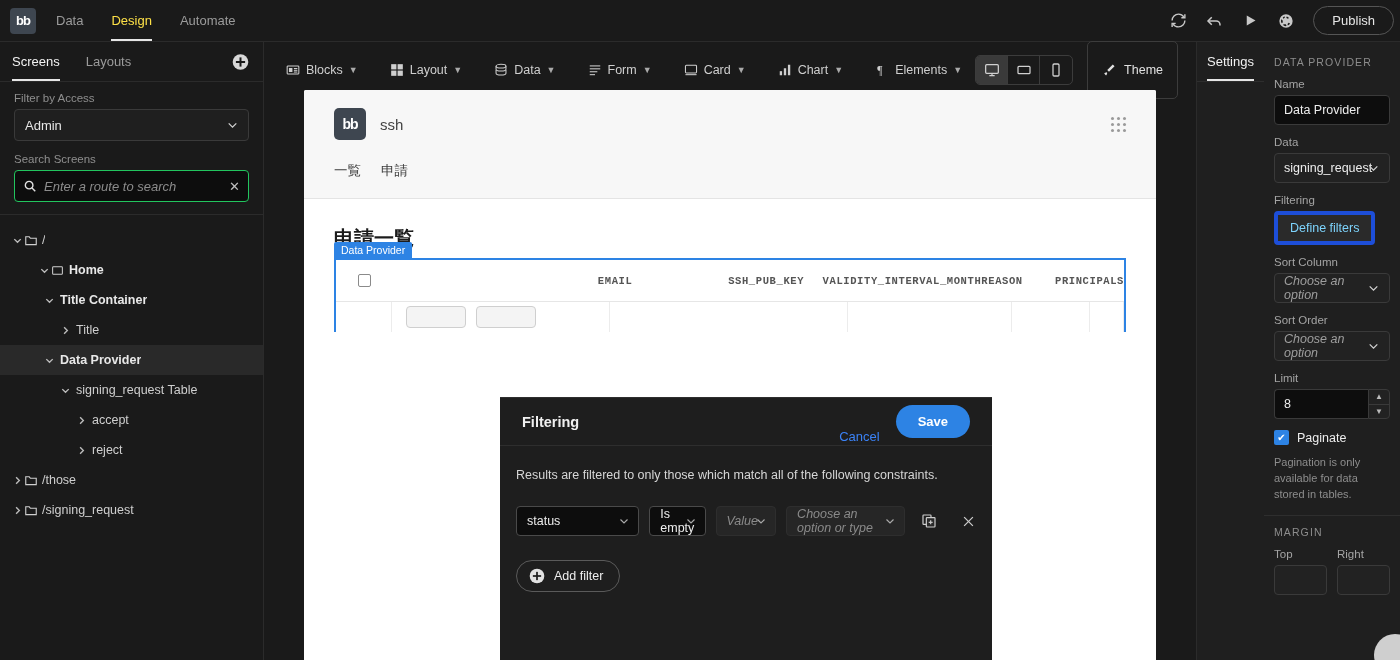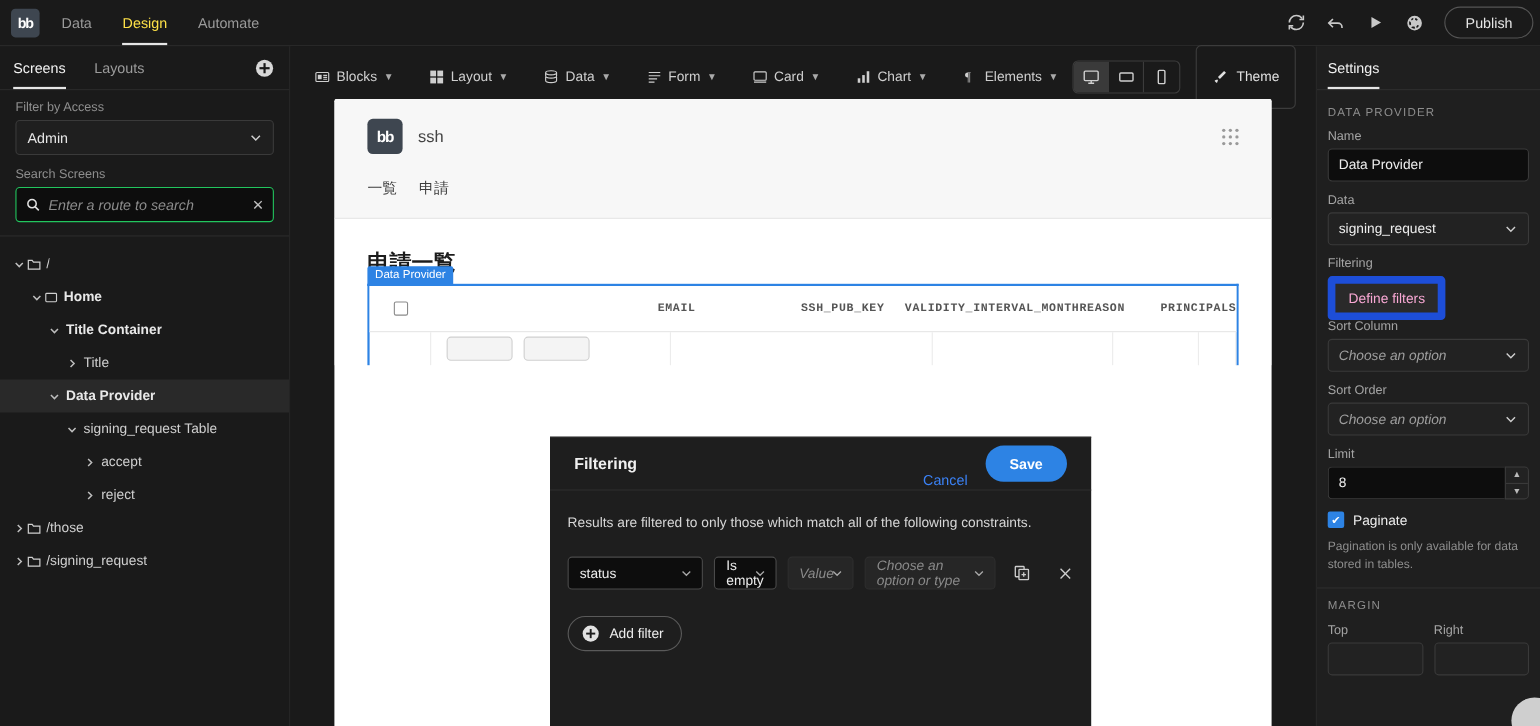--- a/index.html
+++ b/index.html
@@ -157,43 +157,43 @@
   .th {
     font-size: 10.5px; color: #555; font-weight: bold; letter-spacing: 0.6px;
     font-family: "Liberation Mono", monospace; white-space: nowrap;
   }
   .tbl-row { display: flex; height: 30px; }
   .tbl-cell { border-right: 1px solid #ececec; height: 100%; }
 
   
   .rightpanel {
     width: 204px; background: #1f1f1f; border-left: 1px solid #2b2b2b;
-    flex: none; display: flex; flex-direction: column; overflow: hidden;
+    flex: none; display: flex; flex-direction: row; overflow: hidden;
   }
   .rp-tabs { height: 40px; display: flex; align-items: center; padding: 0 10px; border-bottom: 1px solid #2e2e2e; }
   .rp-tab { font-size: 13px; color: #f0f0f0; height: 100%; display: flex; align-items: center; position: relative; }
   .rp-tab::after { content:''; position:absolute; bottom:0; left:0; right:0; height:2px; background:#e6e6e6; }
   .rp-body { padding: 10px 10px 0 10px; overflow: hidden; }
   .rp-section { font-size: 10.5px; color: #8d8d8d; letter-spacing: 1.1px; margin: 4px 0 10px 0; }
   .rp-label { font-size: 11.5px; color: #a4a4a4; margin-bottom: 5px; }
   .rp-input {
     height: 30px; background: #0d0d0d; border: 1px solid #3a3a3a; border-radius: 4px;
     display: flex; align-items: center; padding: 0 9px; font-size: 12.5px; color: #ededed;
     margin-bottom: 11px; position: relative;
   }
   .rp-select {
     height: 30px; background: #222; border: 1px solid #3a3a3a; border-radius: 4px;
     display: flex; align-items: center; padding: 0 9px; font-size: 12.5px; color: #ededed;
     margin-bottom: 11px; position: relative; cursor: pointer;
   }
   .rp-select.placeholder { color: #9e9e9e; font-style: italic; }
   .rp-btn {
     display: inline-flex; align-items: center; justify-content: center;
-    border: 7px solid #1d4ed8; border-radius: 4px; background: #2a2a2a;
-    font-size: 12.5px; color: #f9a8d4; padding: 6px 12px; cursor: pointer;
+    border: 4px solid #1d4ed8; border-radius: 4px; background: #2a2a2a;
+    font-size: 12.5px; color: #7dd3fc; padding: 6px 12px; margin-bottom: 11px; cursor: pointer;
   }
   .num-wrap { display: flex; margin-bottom: 11px; }
   .num-input {
     flex: 1; height: 30px; background: #0d0d0d; border: 1px solid #3a3a3a;
     border-right: none; border-radius: 4px 0 0 4px; display: flex; align-items: center;
     padding: 0 9px; font-size: 12.5px; color: #ededed;
   }
   .spin {
     width: 22px; border: 1px solid #3a3a3a; border-radius: 0 4px 4px 0;
     display: flex; flex-direction: column; background: #222;
@@ -336,21 +336,21 @@
                 <polyline points="5 9 12 16 19 9"></polyline>
               </svg>
             </span>
             <span class="ticon2">
               <svg width="14" height="14" viewBox="0 0 24 24" fill="none" stroke="currentColor" stroke-width="1.9">
                 <path d="M3 6.5h6l2 2.5h10v11H3z"></path>
               </svg>
             </span>
             <span class="tlabel">/</span>
           </div>
-          <div class="tree-row bold" style="padding-left: 26px;">
+          <div class="tree-row bold" style="padding-left: 26px; margin-left: 11px;">
             <span class="caret">
               <svg width="11" height="11" viewBox="0 0 24 24" fill="none" stroke="currentColor" stroke-width="3">
                 <polyline points="5 9 12 16 19 9"></polyline>
               </svg>
             </span>
             <span class="ticon2">
               <svg width="13" height="13" viewBox="0 0 24 24" fill="none" stroke="currentColor" stroke-width="1.9">
                 <rect x="3" y="5" width="18" height="14" rx="1.5"></rect>
               </svg>
             </span>

